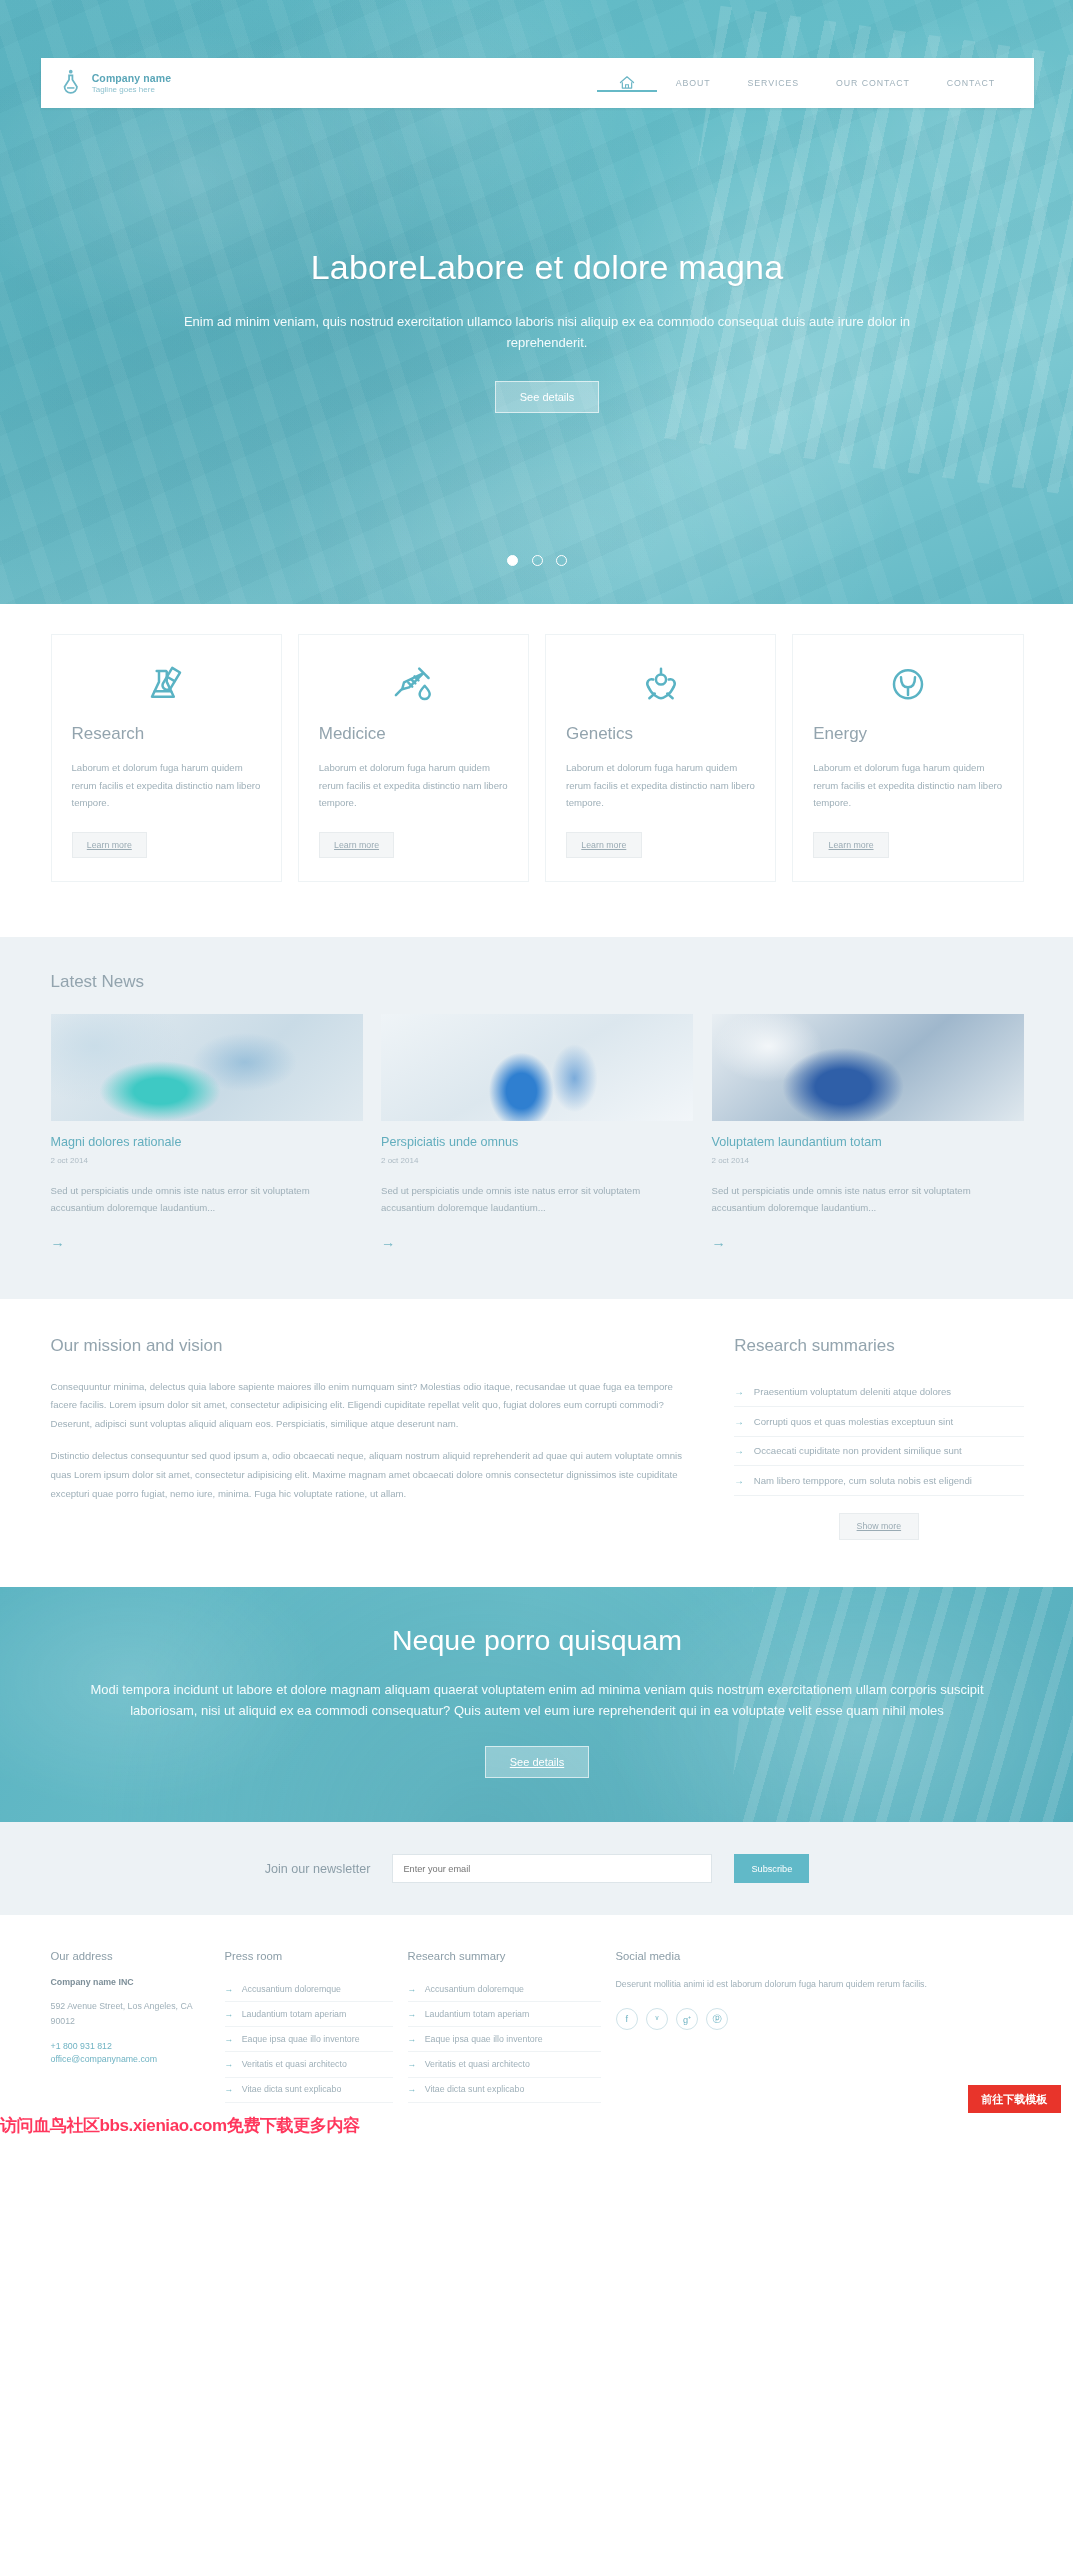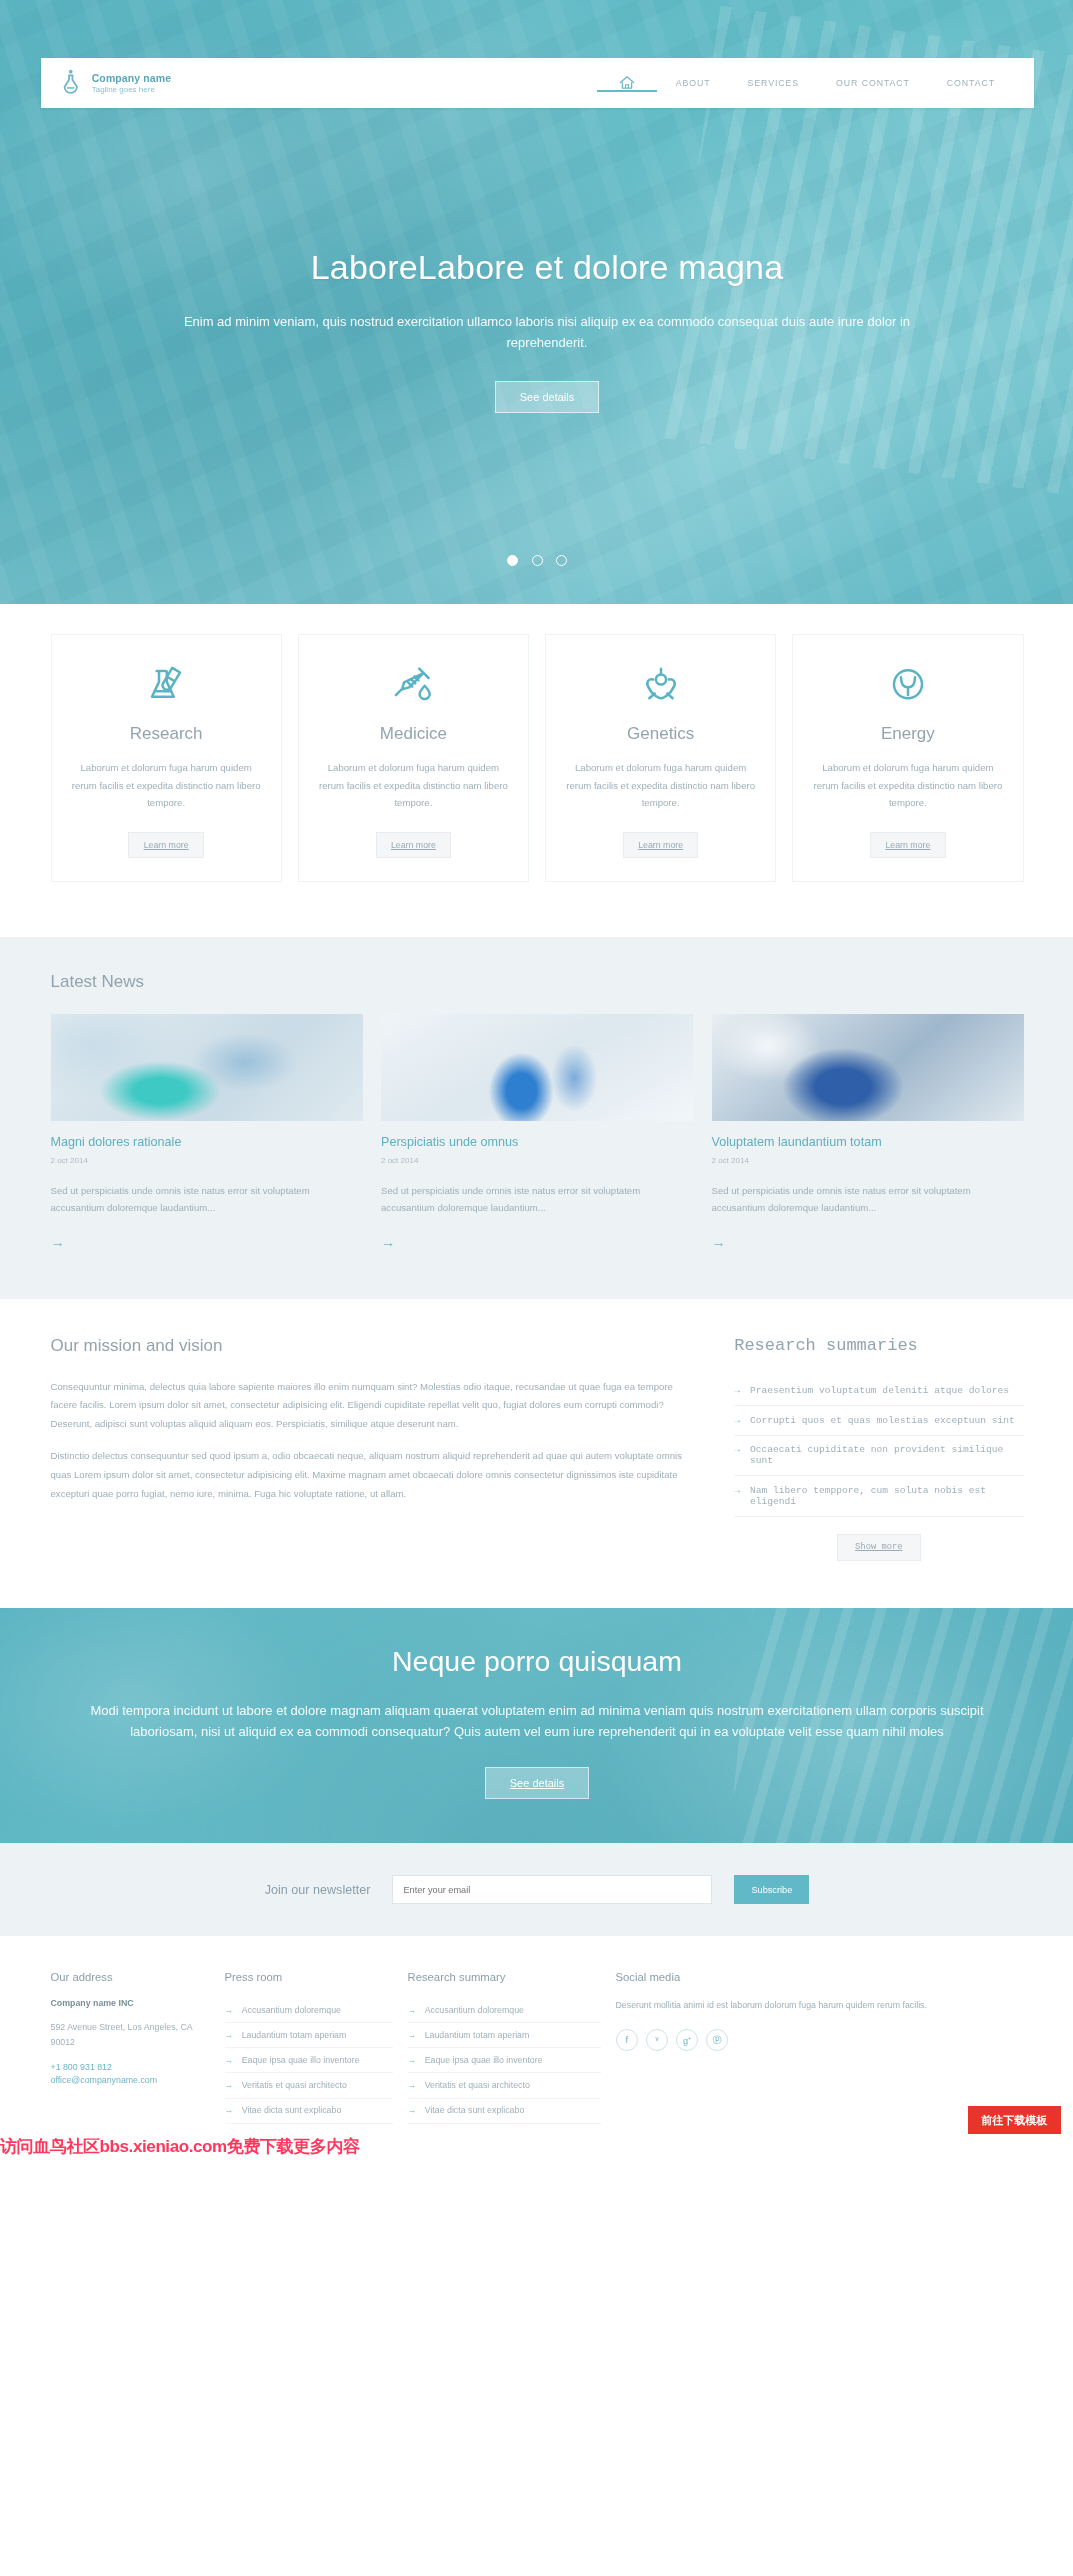--- a/index.html
+++ b/index.html
@@ -105,21 +105,20 @@
   .dot.filled { background: #ffffff; }
 
   
   .services { background: #ffffff; padding: 30px 0 55px; }
   .cards { width: 973px; margin: 0 auto; display: flex; gap: 16px; }
   .card {
     flex: 1;
     border: 0.8px solid #eef3f5;
     background: #fff;
     padding: 25px 20px 23.5px;
-    text-align: center;
   }
   .card-icon { height: 49px; display: flex; align-items: center; justify-content: center; }
   .card-title {
     font-size: 17px; color: #93a4ae; font-weight: normal; margin-top: 15px;
   }
   .card-text {
     margin-top: 15px; font-size: 9.6px; line-height: 1.85; color: #9fb0b9;
   }
   .card-btn {
     margin-top: 20px;
@@ -182,21 +181,21 @@
     font-size: 9.6px; color: #9fb0b9;
     display: flex; gap: 10px; align-items: flex-start; cursor: pointer;
   }
   .summary-item .arr { color: #79b9c6; flex: 0 0 auto; }
   .show-more {
     margin-top: 17px;
     display: inline-block;
     background: #f4f6f7; border: 0.8px solid #e8ecee;
     font-size: 8.8px; color: #9aabb4; padding: 7.5px 17px; cursor: pointer;
   }
-  .mission-right-inner { padding-left: 1.7px; font-family: Liberation Mono, monospace; }
+  .mission-right-inner { padding-left: 1.7px; }
 
   
   .cta {
     position: relative;
     background:
       radial-gradient(ellipse 285px 185px at 12% 40%, rgba(255,255,255,.14), transparent 70%),
       radial-gradient(ellipse 352px 235px at 80% 60%, rgba(255,255,255,.16), transparent 72%),
       radial-gradient(circle at 45% 110%, rgba(40,120,140,.22), transparent 60%),
       linear-gradient(120deg,#5cb4c2 0%, #6cc0cb 45%, #56aebd 100%);
     padding: 37px 0 44px;

